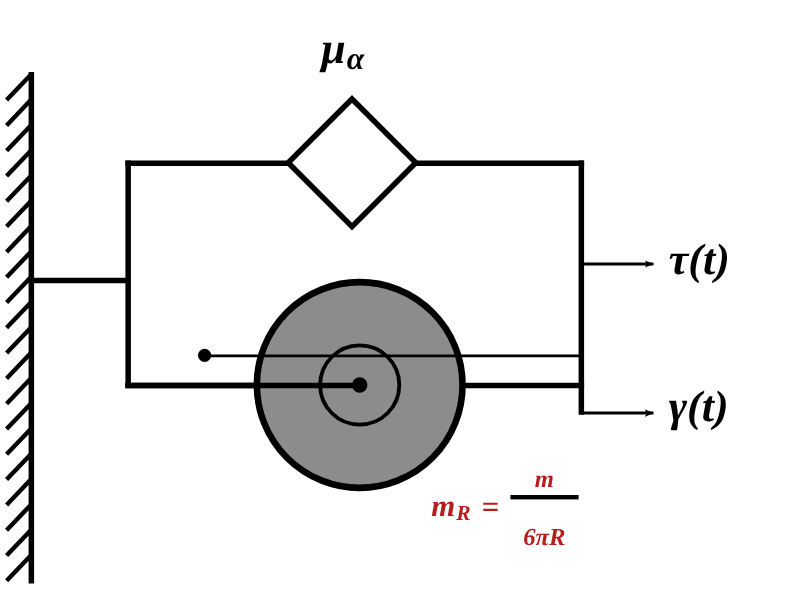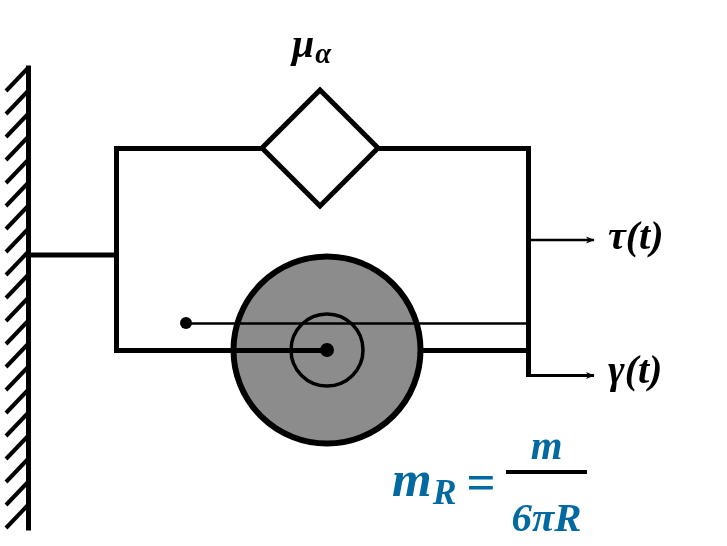--- a/index.html
+++ b/index.html
@@ -58,22 +58,22 @@
   }
   #equation-mr {
     position: absolute;
     left: 392px;
     top: 424px;
     display: flex;
     align-items: center;
     font-family: "Liberation Serif", "DejaVu Serif", serif;
     font-weight: bold;
     font-style: italic;
-    font-size: 51px;
-    color: #0369a1;
+    font-size: 28px;
+    color: #b91c1c;
     line-height: 1;
     user-select: none;
     text-align: right;
   }
   #equation-mr .lhs .sub {
     font-size: 0.70em;
     vertical-align: -0.22em;
     margin-left: 1px;
   }
   #equation-mr .eqsign {

